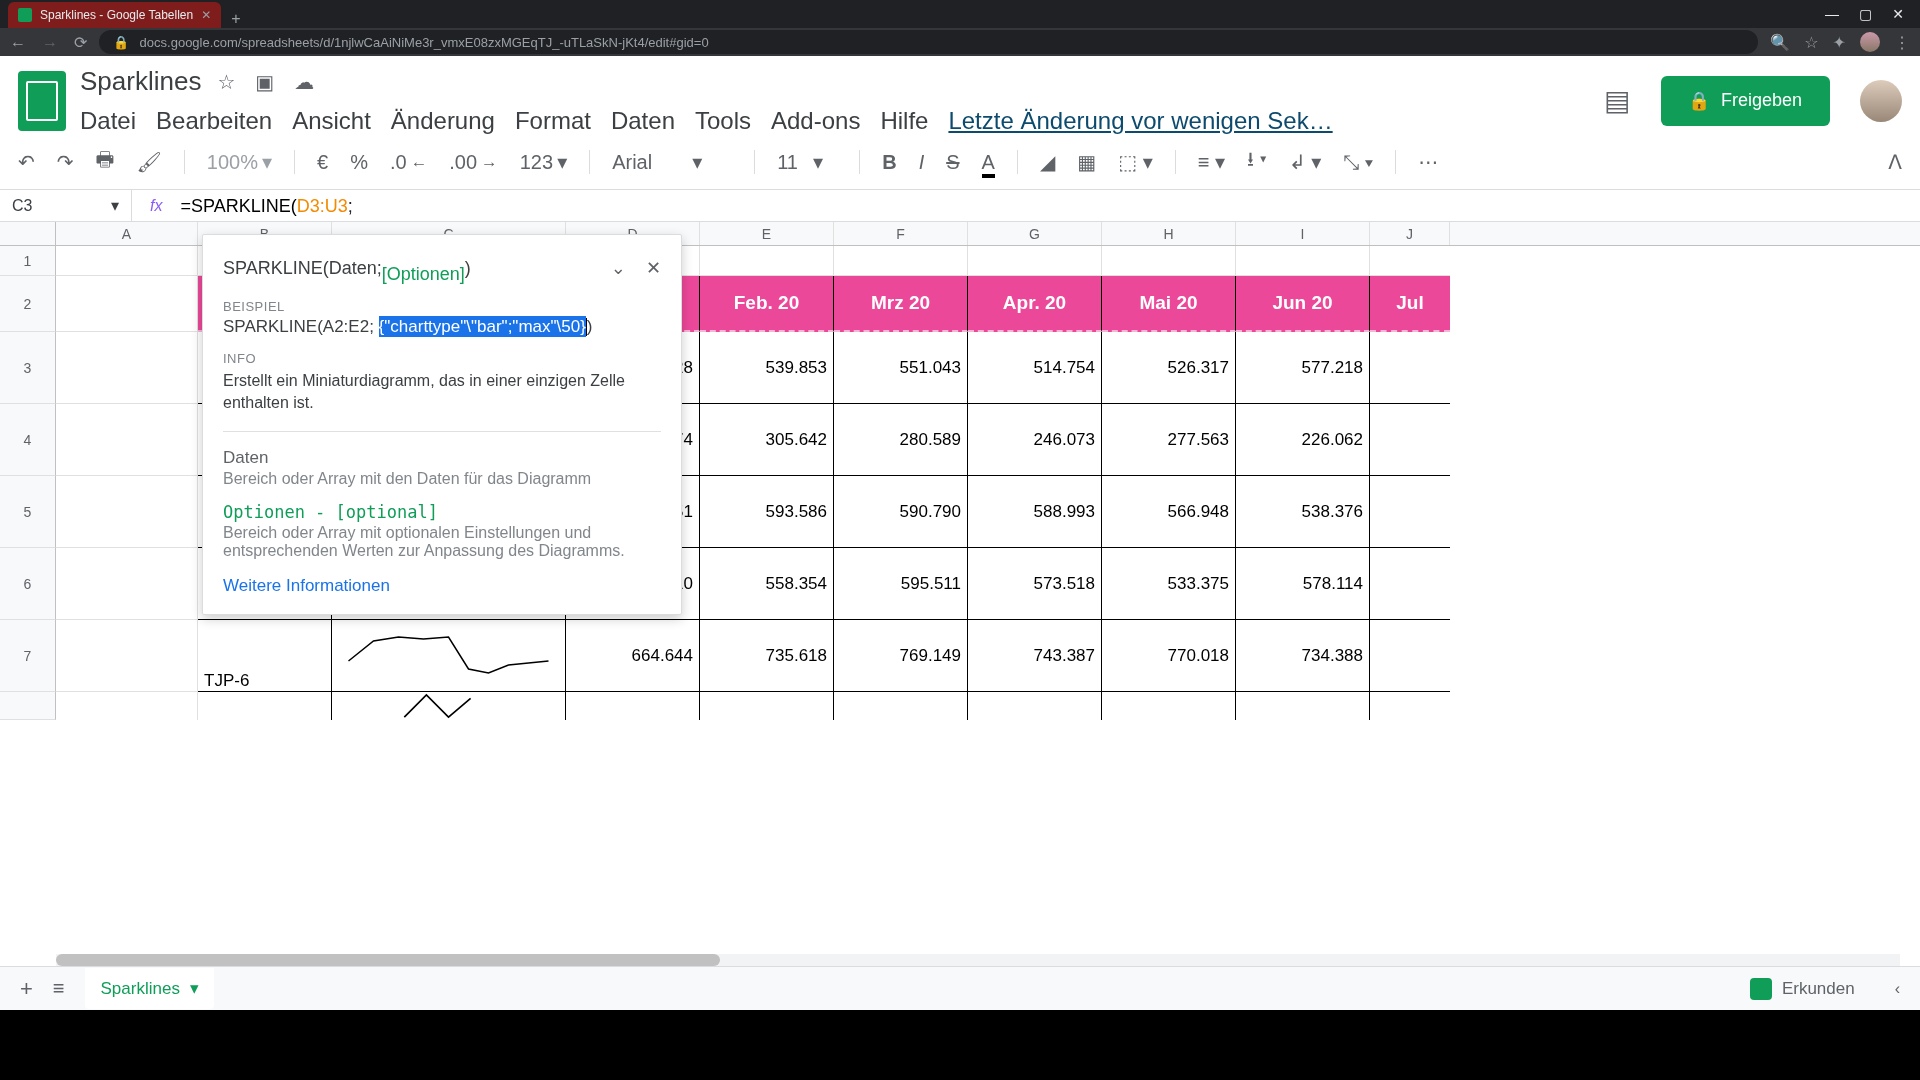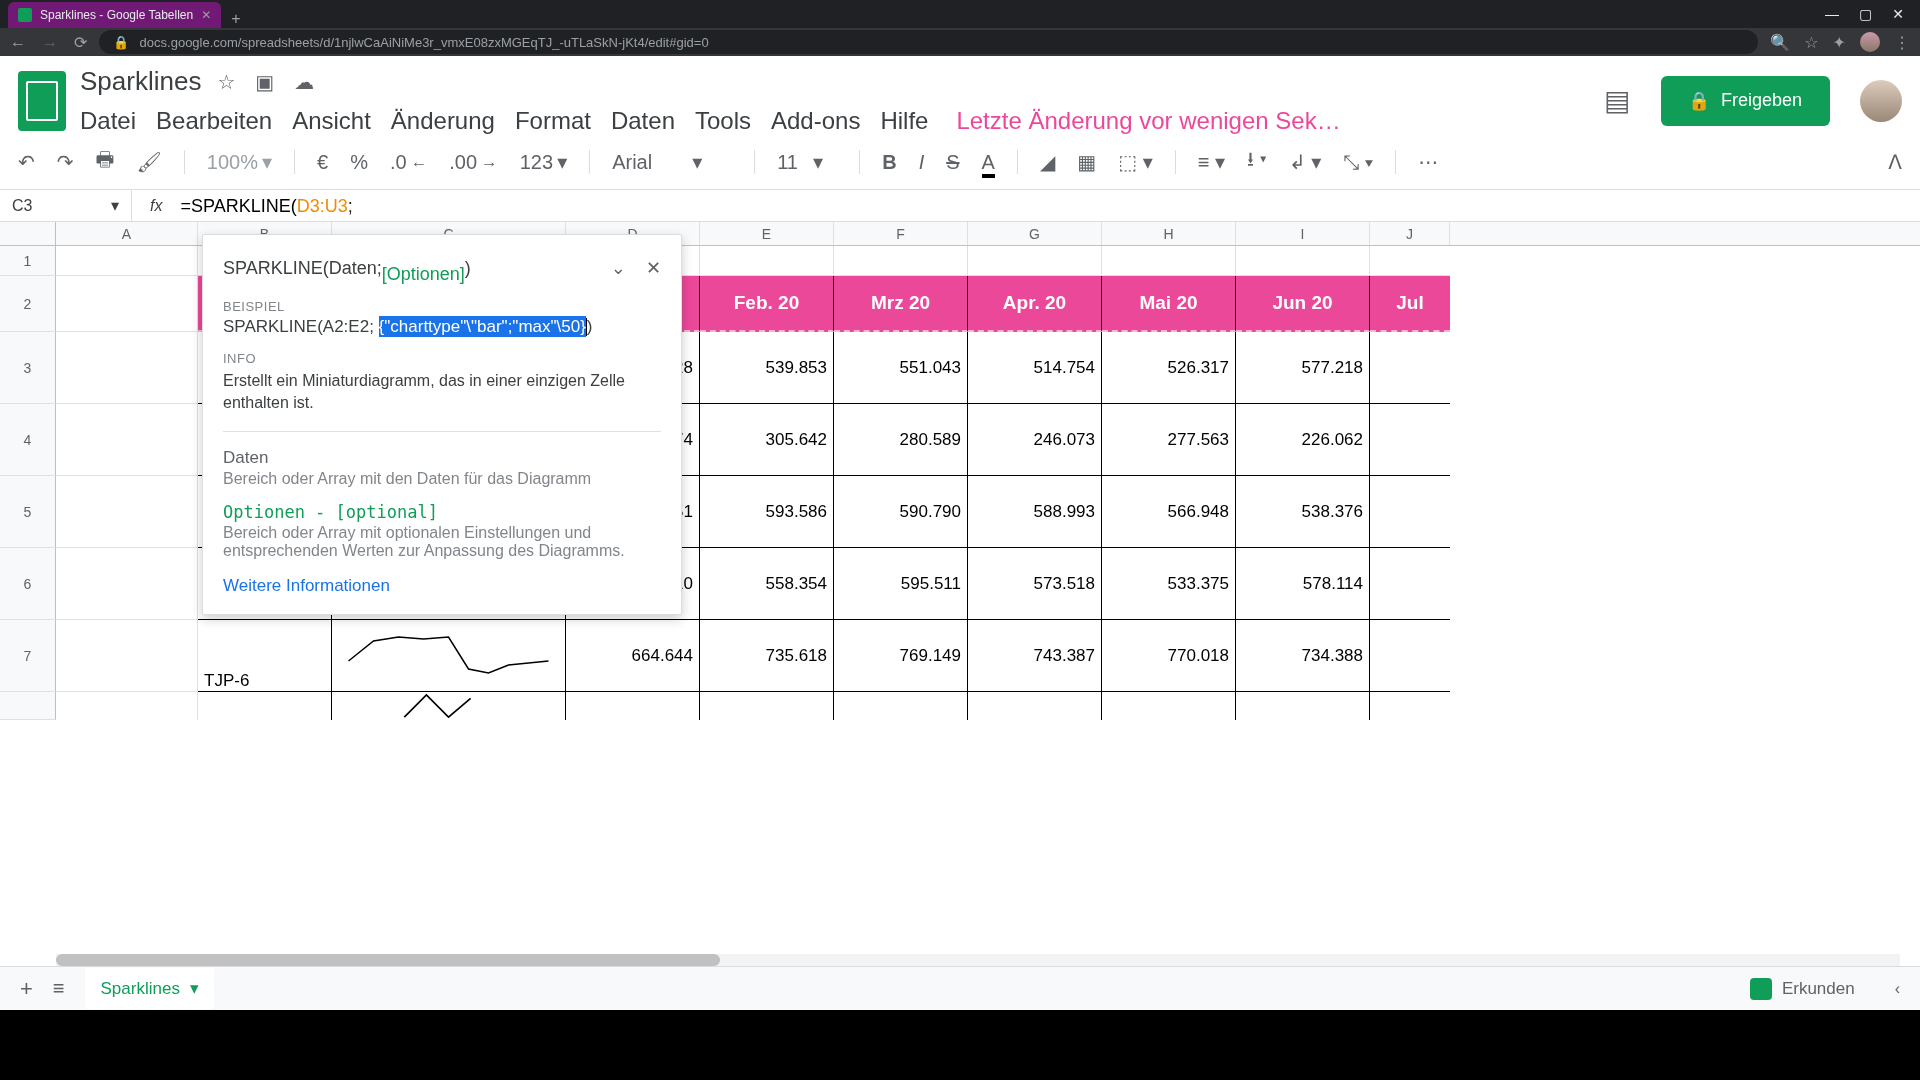--- a/index.html
+++ b/index.html
@@ -1,61 +1,61 @@
 <!DOCTYPE html>
 <html><head>
 <meta charset="utf-8">
 <style>
   * { margin: 0; padding: 0; box-sizing: border-box; font-family: Arial, sans-serif; }
   body { background: #fff; overflow: hidden; width: 1920px; height: 1080px; }
   
   
   .browser-chrome { background: #202124; height: 56px; }
   .tab-bar { height: 28px; display: flex; align-items: flex-end; padding-left: 8px; }
-  .tab { background: #701a75; height: 26px; display: flex; align-items: center; padding: 0 10px; border-radius: 6px 6px 0 0; color: #e8eaed; font-size: 12px; gap: 8px; min-width: 200px; }
+  .tab { background: #7f1d1d; height: 26px; display: flex; align-items: center; padding: 0 10px; border-radius: 6px 6px 0 0; color: #e8eaed; font-size: 12px; gap: 8px; min-width: 200px; }
   .tab-favicon { width: 14px; height: 14px; background: #0f9d58; border-radius: 2px; }
   .tab-close { color: #9aa0a6; cursor: pointer; margin-left: auto; }
   .new-tab { color: #9aa0a6; padding: 0 10px; font-size: 16px; }
   .window-controls { position: absolute; right: 0; top: 0; display: flex; gap: 20px; padding: 6px 16px; color: #e8eaed; font-size: 14px; }
   .addr-bar { height: 28px; background: #35363a; display: flex; align-items: center; padding: 0 10px; gap: 12px; }
   .nav-arrows { display: flex; gap: 16px; color: #9aa0a6; font-size: 16px; }
   .url-box { flex: 1; background: #202124; border-radius: 14px; height: 24px; display: flex; align-items: center; padding: 0 14px; color: #9aa0a6; font-size: 13px; gap: 10px; }
   .addr-icons { display: flex; gap: 14px; color: #9aa0a6; align-items: center; }
   .avatar-small { width: 20px; height: 20px; border-radius: 50%; background: linear-gradient(#c9a, #876); }
   
   
   .sheets-header { display: flex; align-items: center; padding: 10px 18px 0; gap: 14px; }
   .sheets-logo { width: 48px; height: 60px; background: #0f9d58; border-radius: 4px; position: relative; }
   .sheets-logo::after { content: ''; position: absolute; inset: 10px 8px; border: 2px solid #fff; border-radius: 2px; }
   .doc-area { flex: 1; }
   .doc-title-row { display: flex; align-items: center; gap: 16px; }
   .doc-title { font-size: 26px; color: #3c4043; }
   .doc-icons { display: flex; gap: 20px; color: #5f6368; font-size: 20px; }
   .menu-bar { display: flex; gap: 20px; padding-top: 10px; color: #3c4043; font-size: 24px; }
   .menu-item { cursor: pointer; }
-  .last-edit { color: #ec4899; margin-left: 8px; }
+  .last-edit { color: #0c4a6e; text-decoration: underline; }
   .header-right { display: flex; align-items: center; gap: 30px; }
   .comment-icon { font-size: 28px; color: #5f6368; }
   .share-btn { background: #0f9d58; color: #fff; padding: 14px 28px; border-radius: 6px; font-size: 18px; font-weight: 500; display: flex; align-items: center; gap: 10px; }
   .avatar-big { width: 42px; height: 42px; border-radius: 50%; background: linear-gradient(#dcb, #987); }
   
   
   .toolbar { display: flex; align-items: center; padding: 10px 18px; gap: 22px; border-bottom: 1px solid #dadce0; color: #5f6368; font-size: 20px; }
   .tb-sep { width: 1px; height: 24px; background: #dadce0; }
   .tb-item { cursor: pointer; display: flex; align-items: center; gap: 4px; }
   .zoom { color: #9aa0a6; }
   .font-sel { display: flex; align-items: center; gap: 40px; min-width: 120px; }
   .text-color-btn { position: relative; }
   .text-color-btn::after { content:''; position: absolute; bottom: -4px; left: 0; right: 0; height: 4px; background: #000; }
   .chevron-right { margin-left: auto; }
   
   
   .formula-row { display: flex; align-items: center; border-bottom: 1px solid #dadce0; height: 32px; }
   .name-box { width: 132px; padding: 0 12px; font-size: 16px; color: #3c4043; display: flex; align-items: center; justify-content: space-between; border-right: 1px solid #dadce0; height: 100%; }
-  .fx-label { padding: 0 18px; color: #404040; font-style: italic; font-size: 16px; }
+  .fx-label { padding: 0 18px; color: #8b5cf6; font-style: italic; font-size: 16px; }
   .formula-input { flex: 1; font-family: 'Consolas', monospace; font-size: 18px; color: #202124; }
   .fn-name { color: #000; }
   .fn-range { color: #f28b00; }
   
   
   .grid-wrap { position: relative; }
   .col-hdrs { display: flex; height: 24px; background: #f8f9fa; border-bottom: 1px solid #c0c0c0; font-size: 14px; color: #5f6368; }
   .corner { width: 56px; border-right: 1px solid #c0c0c0; }
   .col-hdr { text-align: center; line-height: 24px; border-right: 1px solid #e0e0e0; }
   .cA { width: 142px; } .cB { width: 134px; } .cC { width: 234px; } .cD { width: 134px; }

